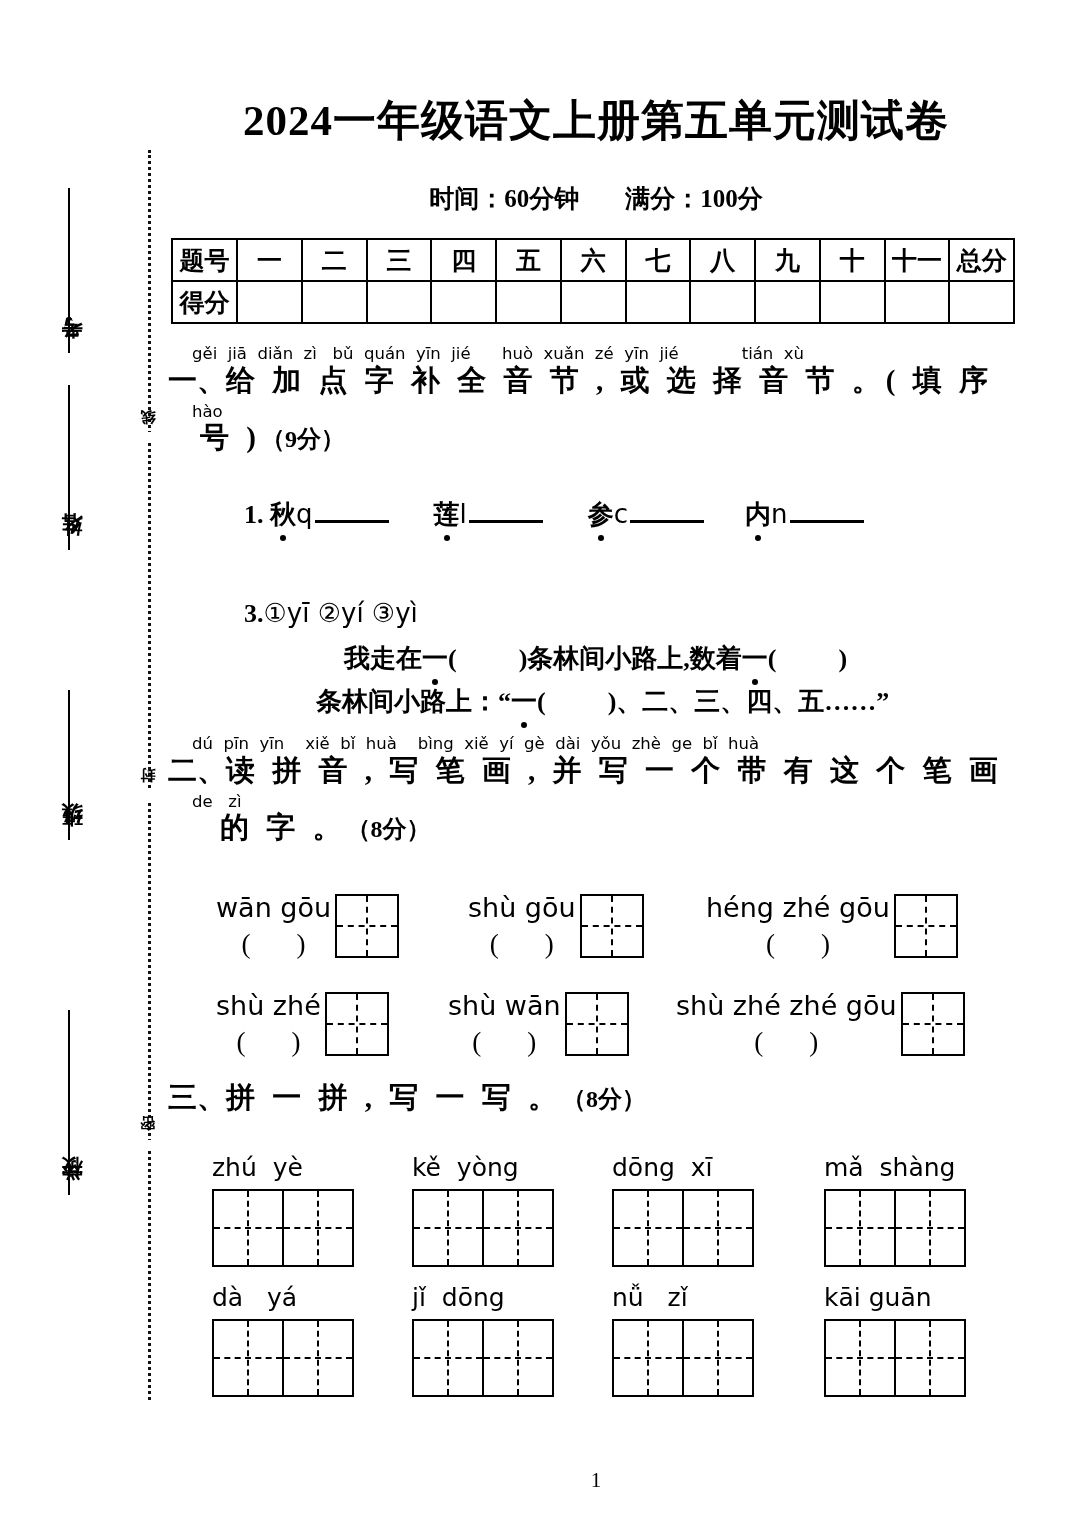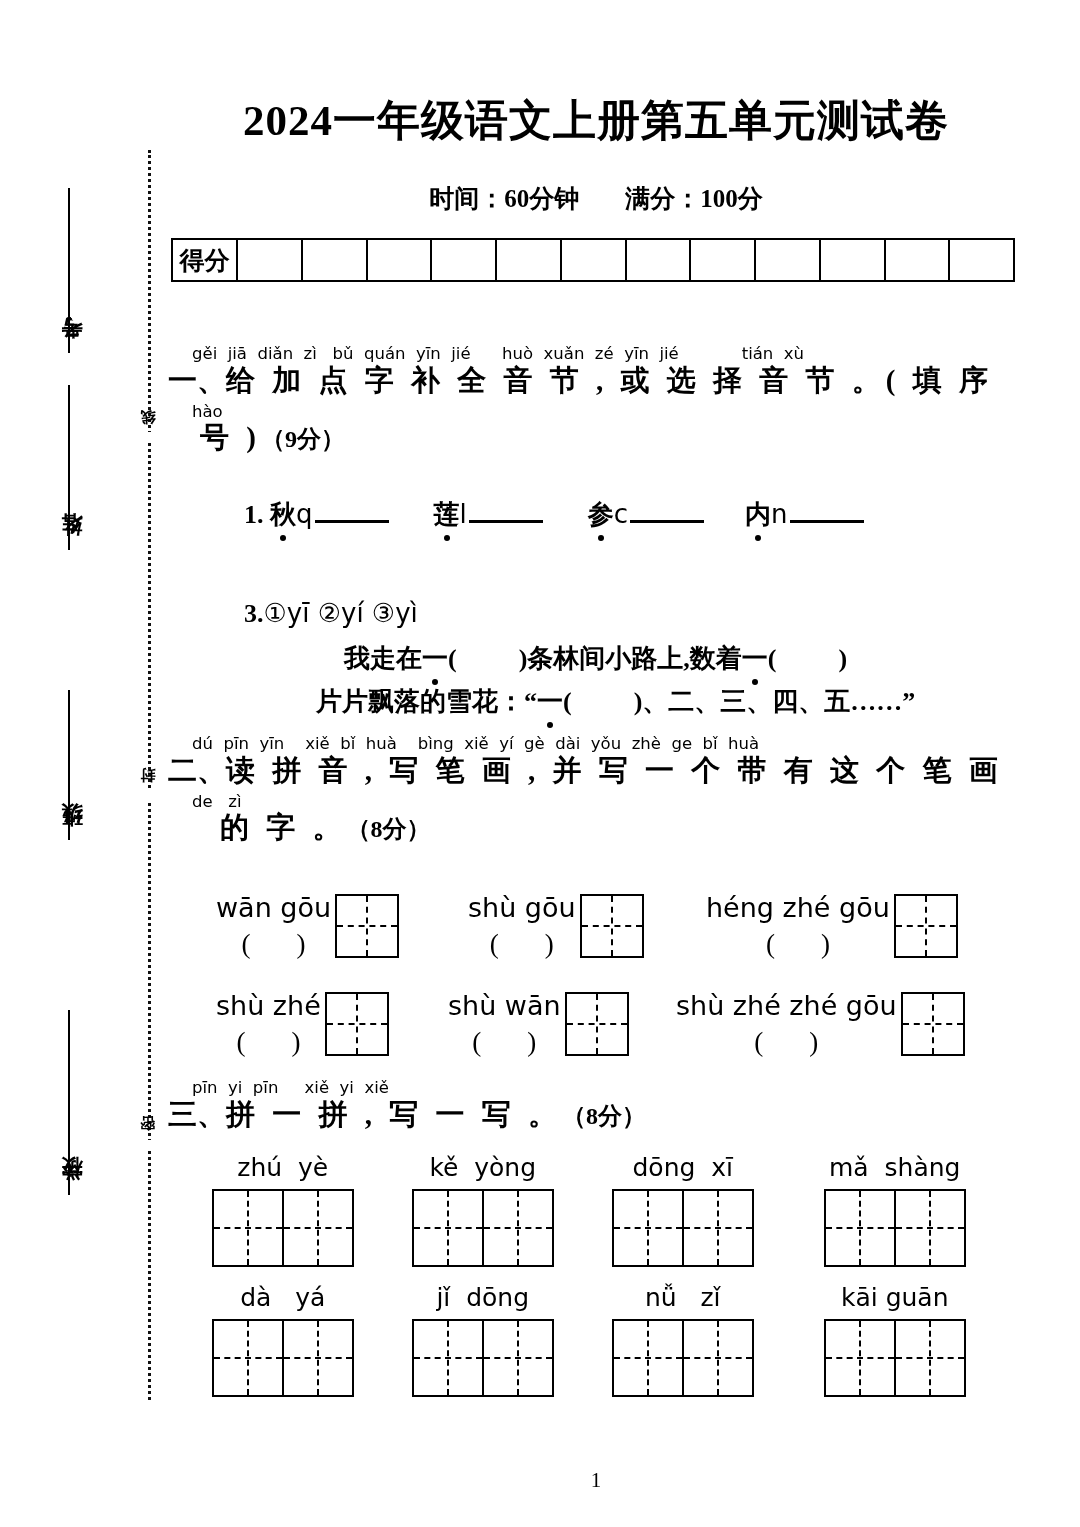--- a/index.html
+++ b/index.html
@@ -213,21 +213,21 @@
   .stroke-text .brk {
     display: block;
     font-family: "Liberation Serif", "DejaVu Serif", serif;
     font-size: 27px;
   }
   .stroke-text .brk .inner { display: inline-block; width: 46px; }
 
   
   .word-item {
     position: absolute;
-    text-align: center;
+    text-align: left;
   }
   .word-py {
     font-family: "DejaVu Sans", "Liberation Sans", sans-serif;
     font-size: 25px;
     line-height: 1.1;
     margin-bottom: 7px;
     white-space: pre;
   }
   .word-grid { font-size: 0; }
   .word-grid .tzg { width: 72px; height: 78px; }
@@ -267,20 +267,35 @@
 <div class="sheet">
 
   <div class="paper-title">2024一年级语文上册第五单元测试卷</div>
 
   <div class="subline">
     <span>时间：60分钟</span><span class="gap"></span><span>满分：100分</span>
   </div>
 
   <table class="score-table">
     <tbody>
+        <tr>
+      <td class="head-cell">题号</td>
+      <td>一</td>
+      <td>二</td>
+      <td>三</td>
+      <td>四</td>
+      <td>五</td>
+      <td>六</td>
+      <td>七</td>
+      <td>八</td>
+      <td>九</td>
+      <td>十</td>
+      <td>十一</td>
+      <td>总分</td>
+    </tr>
     <tr>
       <td class="head-cell">得分</td>
       <td></td>
       <td></td>
       <td></td>
       <td></td>
       <td></td>
       <td></td>
       <td></td>
       <td></td>
@@ -315,21 +330,21 @@
   </div>
 
 
   <div class="qline" style="left:48px; top:597px;">
     <span class="qnum">3.</span><span class="latin">①yī   ②yí   ③yì</span>
   </div>
   <div class="qline" style="left:148px; top:643px;">
     <span>我走在</span><span class="dotted-char">一</span><span>(</span><span class="paren-gap"></span><span>)</span><span>条林间小路上,数着</span><span class="dotted-char">一</span><span>(</span><span class="paren-gap"></span><span>)</span>
   </div>
   <div class="qline" style="left:120px; top:686px;">
-    <span>片片飘落的雪花：“</span><span class="dotted-char">一</span><span>(</span><span class="paren-gap"></span><span>)</span><span>、二、三、四、五……”</span>
+    <span>条林间小路上：“</span><span class="dotted-char">一</span><span>(</span><span class="paren-gap"></span><span>)</span><span>、二、三、四、五……”</span>
   </div>
 
   <div class="sec" style="top:736px;">
     <div class="py-row">dú  pīn  yīn    xiě  bǐ  huà    bìng  xiě  yí  gè  dài  yǒu  zhè  ge  bǐ  huà</div>
     <div class="sec-title">
       <span>二、</span><span class="sp">读 拼 音 , 写 笔 画 , 并 写 一 个 带 有 这 个 笔 画</span>
     </div>
     <div class="py-row" style="margin-top:6px;">de   zì</div>
     <div class="sec-title" style="margin-left:52px;">
       <span class="sp">的 字 。</span><span class="pts">（8分）</span>
@@ -374,21 +389,20 @@
   </div>
   <div class="stroke-item" style="left:508px; top:988px;">
     <span class="stroke-text">
       <span>shù zhé zhé gōu</span>
       <span class="brk"><span>(</span><span class="inner"></span><span>)</span></span>
     </span>
     <span class="tzg"></span>
   </div>
 
   <div class="sec" style="top:1080px;">
-    <div class="py-row">pīn  yi  pīn     xiě  yi  xiě</div>
     <div class="sec-title">
       <span>三、</span><span class="sp">拼 一 拼 , 写 一 写 。</span><span class="pts">（8分）</span>
     </div>
   </div>
 
   <div class="word-item" style="left:44px; top:1154px;">
     <div class="word-py">zhú  yè</div>
     <div class="word-grid"><span class="tzg"></span><span class="tzg" style="margin-left:-2.5px;"></span></div>
   </div>
   <div class="word-item" style="left:244px; top:1154px;">

